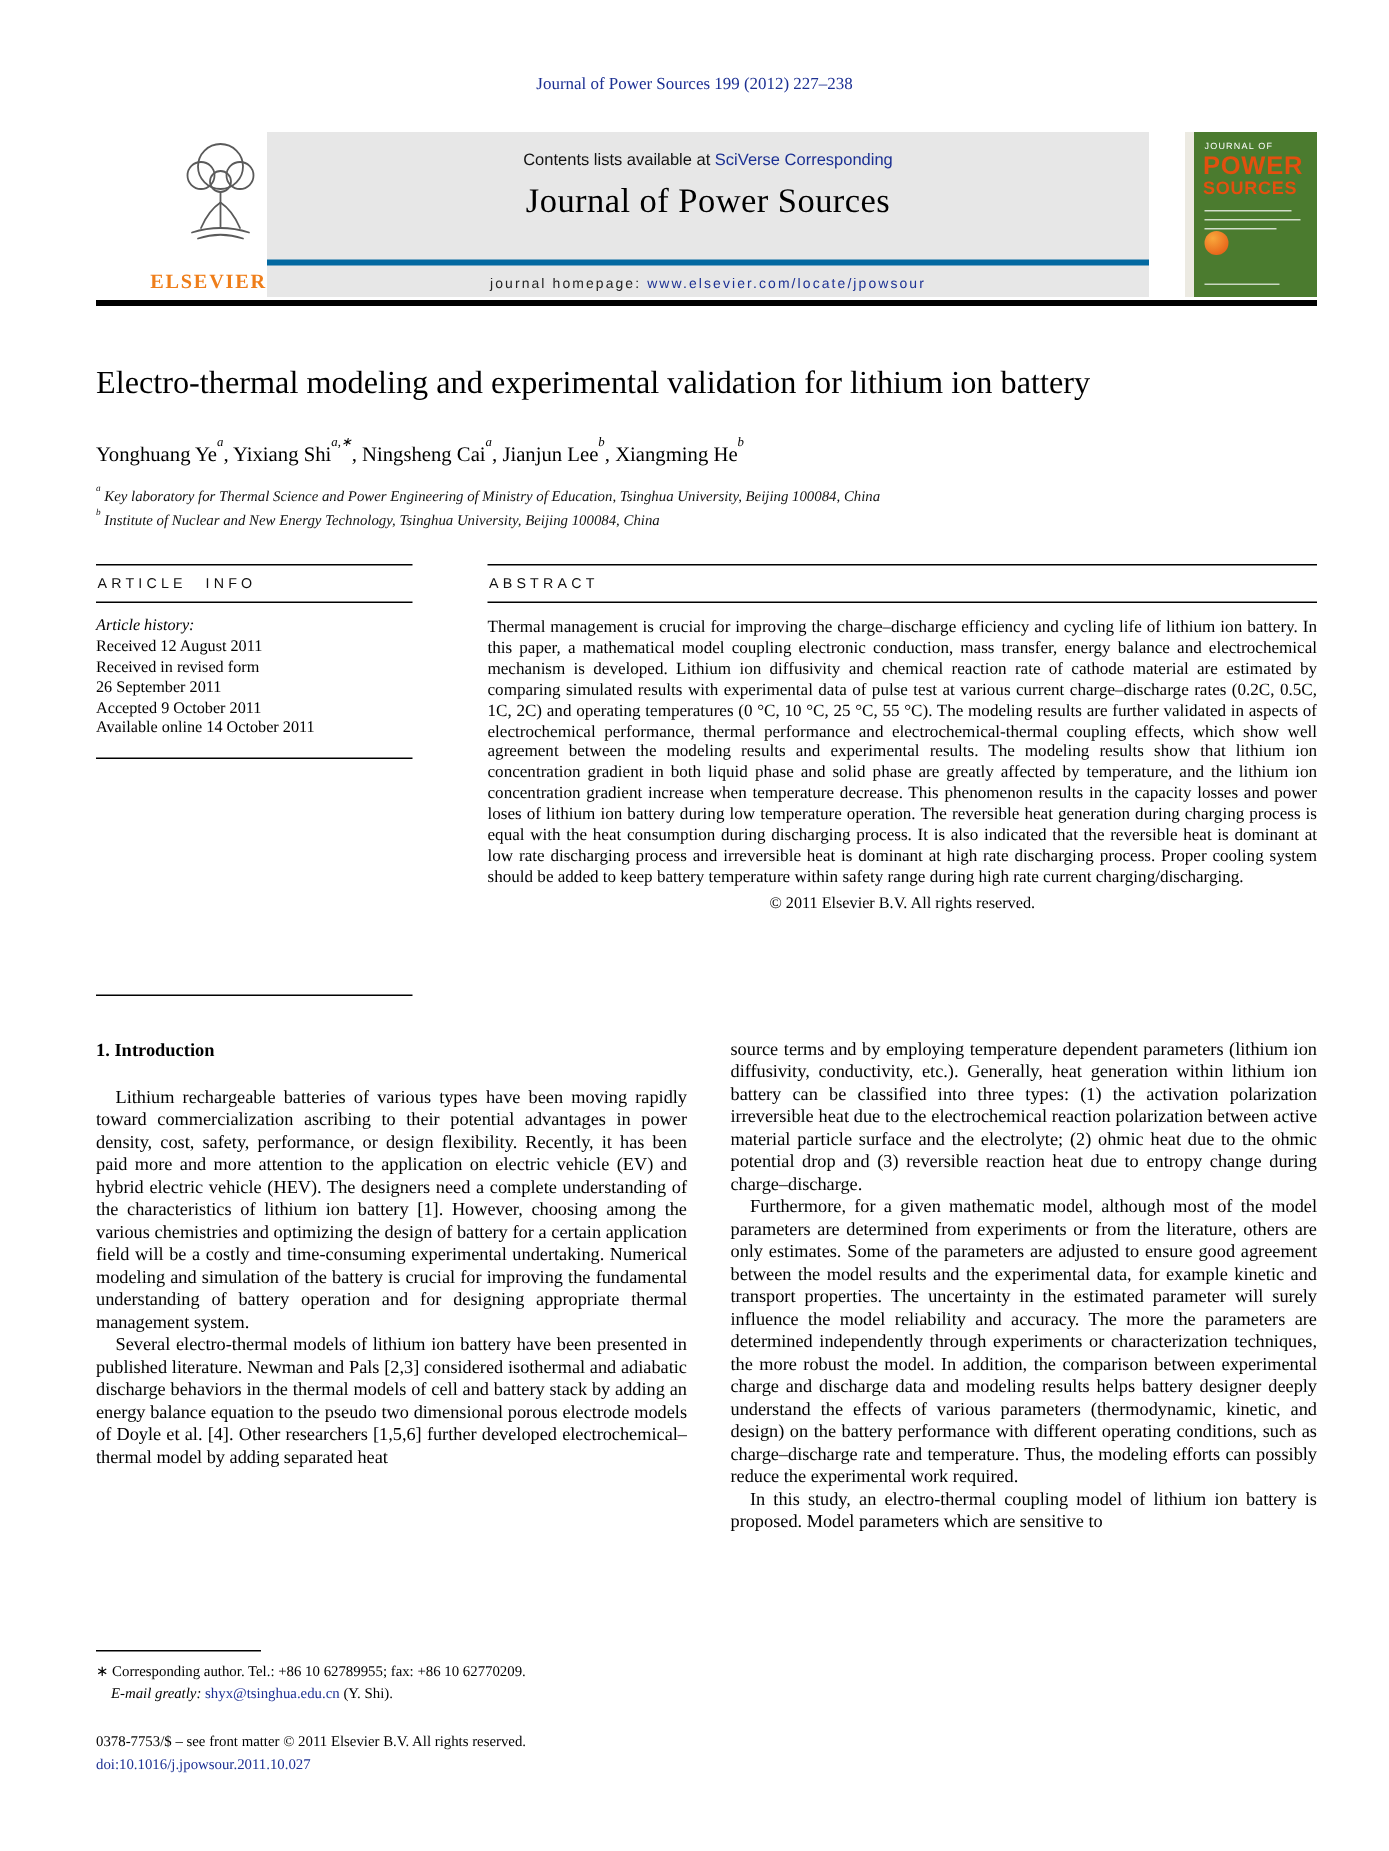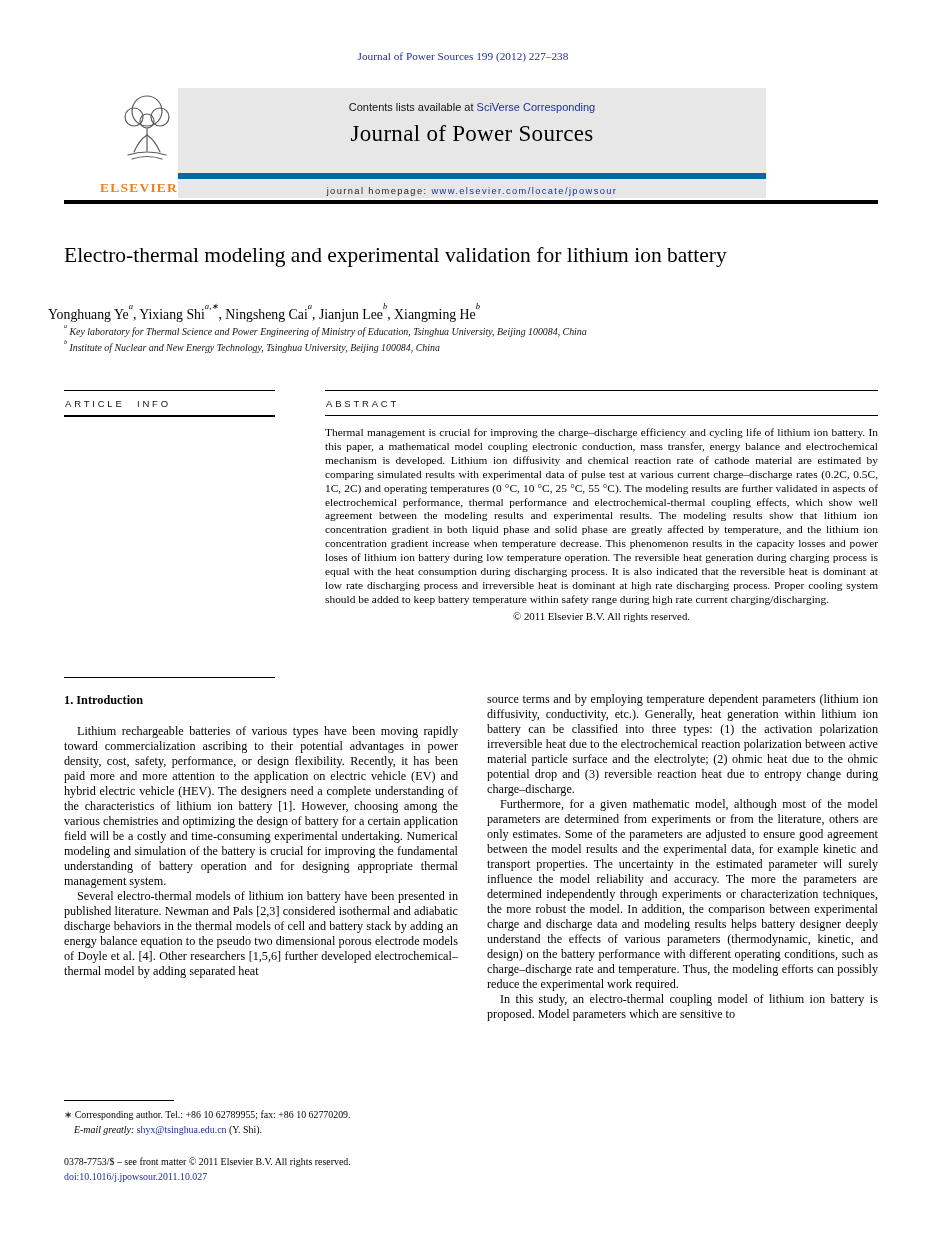--- a/index.html
+++ b/index.html
@@ -30,21 +30,21 @@
     font-size:13.5px; color:var(--orange,#ef7e1a); letter-spacing:1.2px;
   }
   .gray-box {
     width:588px; height:110px; flex:none; position:relative;
     background:var(--graybox,#e7e7e7); text-align:center;
   }
   .contents-line { padding-top:13px; font-family:"Liberation Sans", sans-serif; font-size:11px; color:#111; }
   .journal-name { margin-top:8px; font-size:23px; letter-spacing:0.3px; color:#000; }
   .homepage-strip {
     position:absolute; bottom:0; left:0; right:0; height:25px;
-    border-top:6px solid #0369a1; line-height:24px;
+    border-top:4px solid #0369a1; line-height:24px;
     font-family:"Liberation Sans", sans-serif; font-size:9.3px; letter-spacing:1.4px; color:#222;
   }
   .cover {
     width:88px; height:110px; margin-left:24px; flex:none; position:relative;
     background:var(--green,#4b7b2f); overflow:hidden;
   }
   .cover-strip { position:absolute; left:0; top:0; bottom:0; width:6px; background:#eceae2; }
   .cover-journal-of { position:absolute; top:7px; left:13px; font-family:"Liberation Sans",sans-serif; font-size:6px; letter-spacing:0.8px; color:#fff; }
   .cover-power   { position:absolute; top:13px; left:12px; font-family:"Liberation Sans",sans-serif; font-weight:bold; font-size:17px; color:var(--cover-accent,#e2500f); letter-spacing:0.5px; }
   .cover-sources { position:absolute; top:30px; left:12px; font-family:"Liberation Sans",sans-serif; font-weight:bold; font-size:12px; color:var(--cover-accent,#e2500f); letter-spacing:0.5px; }
@@ -52,29 +52,29 @@
   .cover-ball {
     position:absolute; left:13px; bottom:28px; width:16px; height:16px; border-radius:50%;
     background:radial-gradient(circle at 35% 30%, #f9a83c, #e2500f);
   }
   .cover-footline { position:absolute; left:13px; bottom:8px; height:1px; width:50px; background:rgba(255,255,255,0.7); }
 
   .black-bar { position:absolute; top:200px; left:64px; width:814px; height:3.5px; background:#000; }
 
   
   .article-title { position:absolute; top:243px; left:64px; width:804px; font-size:21.5px; color:#000; }
-  .authors { position:absolute; top:293px; left:48px; width:804px; font-size:13.8px;margin-top:12px; }
+  .authors { position:absolute; top:293px; left:64px; width:804px; font-size:13.8px; }
   .authors sup, .affiliations sup { font-size:62%; position:relative; top:-0.45em; font-style:italic; }
   .affiliations {
     position:absolute; top:323px; left:64px; width:804px;
     font-size:9.9px; font-style:italic; line-height:12.5px; color:#111;
   }
 
   
-  .info-section { position:absolute; top:390px; left:64px; width:814px; display:flex; }
+  .info-section { position:absolute; top:376px; left:64px; width:814px; display:flex; }
   .info-left { width:211px; height:288px; flex:none; position:relative; }
   .info-right { width:553px; flex:none; margin-left:50px; }
   .col-heading {
     font-family:"Liberation Sans", sans-serif; font-size:9.5px;
     letter-spacing:2.8px; word-spacing:7px; padding:7px 0 6px 1px; color:#111;
   }
   .info-text { font-size:10.8px; line-height:13.4px; }
   .info-block { padding:9px 0 13px; }
   .info-block .info-label { margin-bottom:1px; }
   .bottom-rule { position:absolute; left:0; right:0; bottom:0; }
@@ -120,20 +120,31 @@
   <div class="gray-box">
     <div class="contents-line">
       <span>Contents lists available at </span><a class="link">SciVerse Corresponding</a>
     </div>
     <div class="journal-name">Journal of Power Sources</div>
     <div class="homepage-strip">
       <span>journal homepage: </span><a class="link">www.elsevier.com/locate/jpowsour</a>
     </div>
   </div>
 
+  <div class="cover">
+    <div class="cover-strip"></div>
+    <div class="cover-journal-of">JOURNAL OF</div>
+    <div class="cover-power">POWER</div>
+    <div class="cover-sources">SOURCES</div>
+    <div class="cover-line" style="top:52px;width:58px;"></div>
+    <div class="cover-line" style="top:58px;width:64px;"></div>
+    <div class="cover-line" style="top:64px;width:48px;"></div>
+    <div class="cover-ball"></div>
+    <div class="cover-footline"></div>
+  </div>
 </div>
 
 <div class="black-bar"></div>
 
 <h1 class="article-title" style="font-weight:normal;">Electro-thermal modeling and experimental validation for lithium ion battery</h1>
 
 <div class="authors">
   <span><span>Yonghuang Ye</span><sup>a</sup><span>, </span></span><span><span>Yixiang Shi</span><sup>a,∗</sup><span>, </span></span><span><span>Ningsheng Cai</span><sup>a</sup><span>, </span></span><span><span>Jianjun Lee</span><sup>b</sup><span>, </span></span><span><span>Xiangming He</span><sup>b</sup><span></span></span>
 </div>
 
@@ -141,20 +152,28 @@
   <div><sup>a</sup><span> Key laboratory for Thermal Science and Power Engineering of Ministry of Education, Tsinghua University, Beijing 100084, China</span></div>
   <div><sup>b</sup><span> Institute of Nuclear and New Energy Technology, Tsinghua University, Beijing 100084, China</span></div>
 </div>
 
 <section class="info-section">
   <div class="info-left">
     <div class="rule"></div>
     <div class="col-heading">ARTICLE INFO</div>
     <div class="rule"></div>
 
+    <div class="info-block info-text">
+      <div class="italic info-label">Article history:</div>
+      <div>Received 12 August 2011</div>
+      <div>Received in revised form</div>
+      <div>26 September 2011</div>
+      <div>Accepted 9 October 2011</div>
+      <div>Available online 14 October 2011</div>
+    </div>
 
     <div class="rule"></div>
 
 
     <div class="rule bottom-rule"></div>
   </div>
 
   <div class="info-right">
     <div class="rule"></div>
     <div class="col-heading">ABSTRACT</div>

